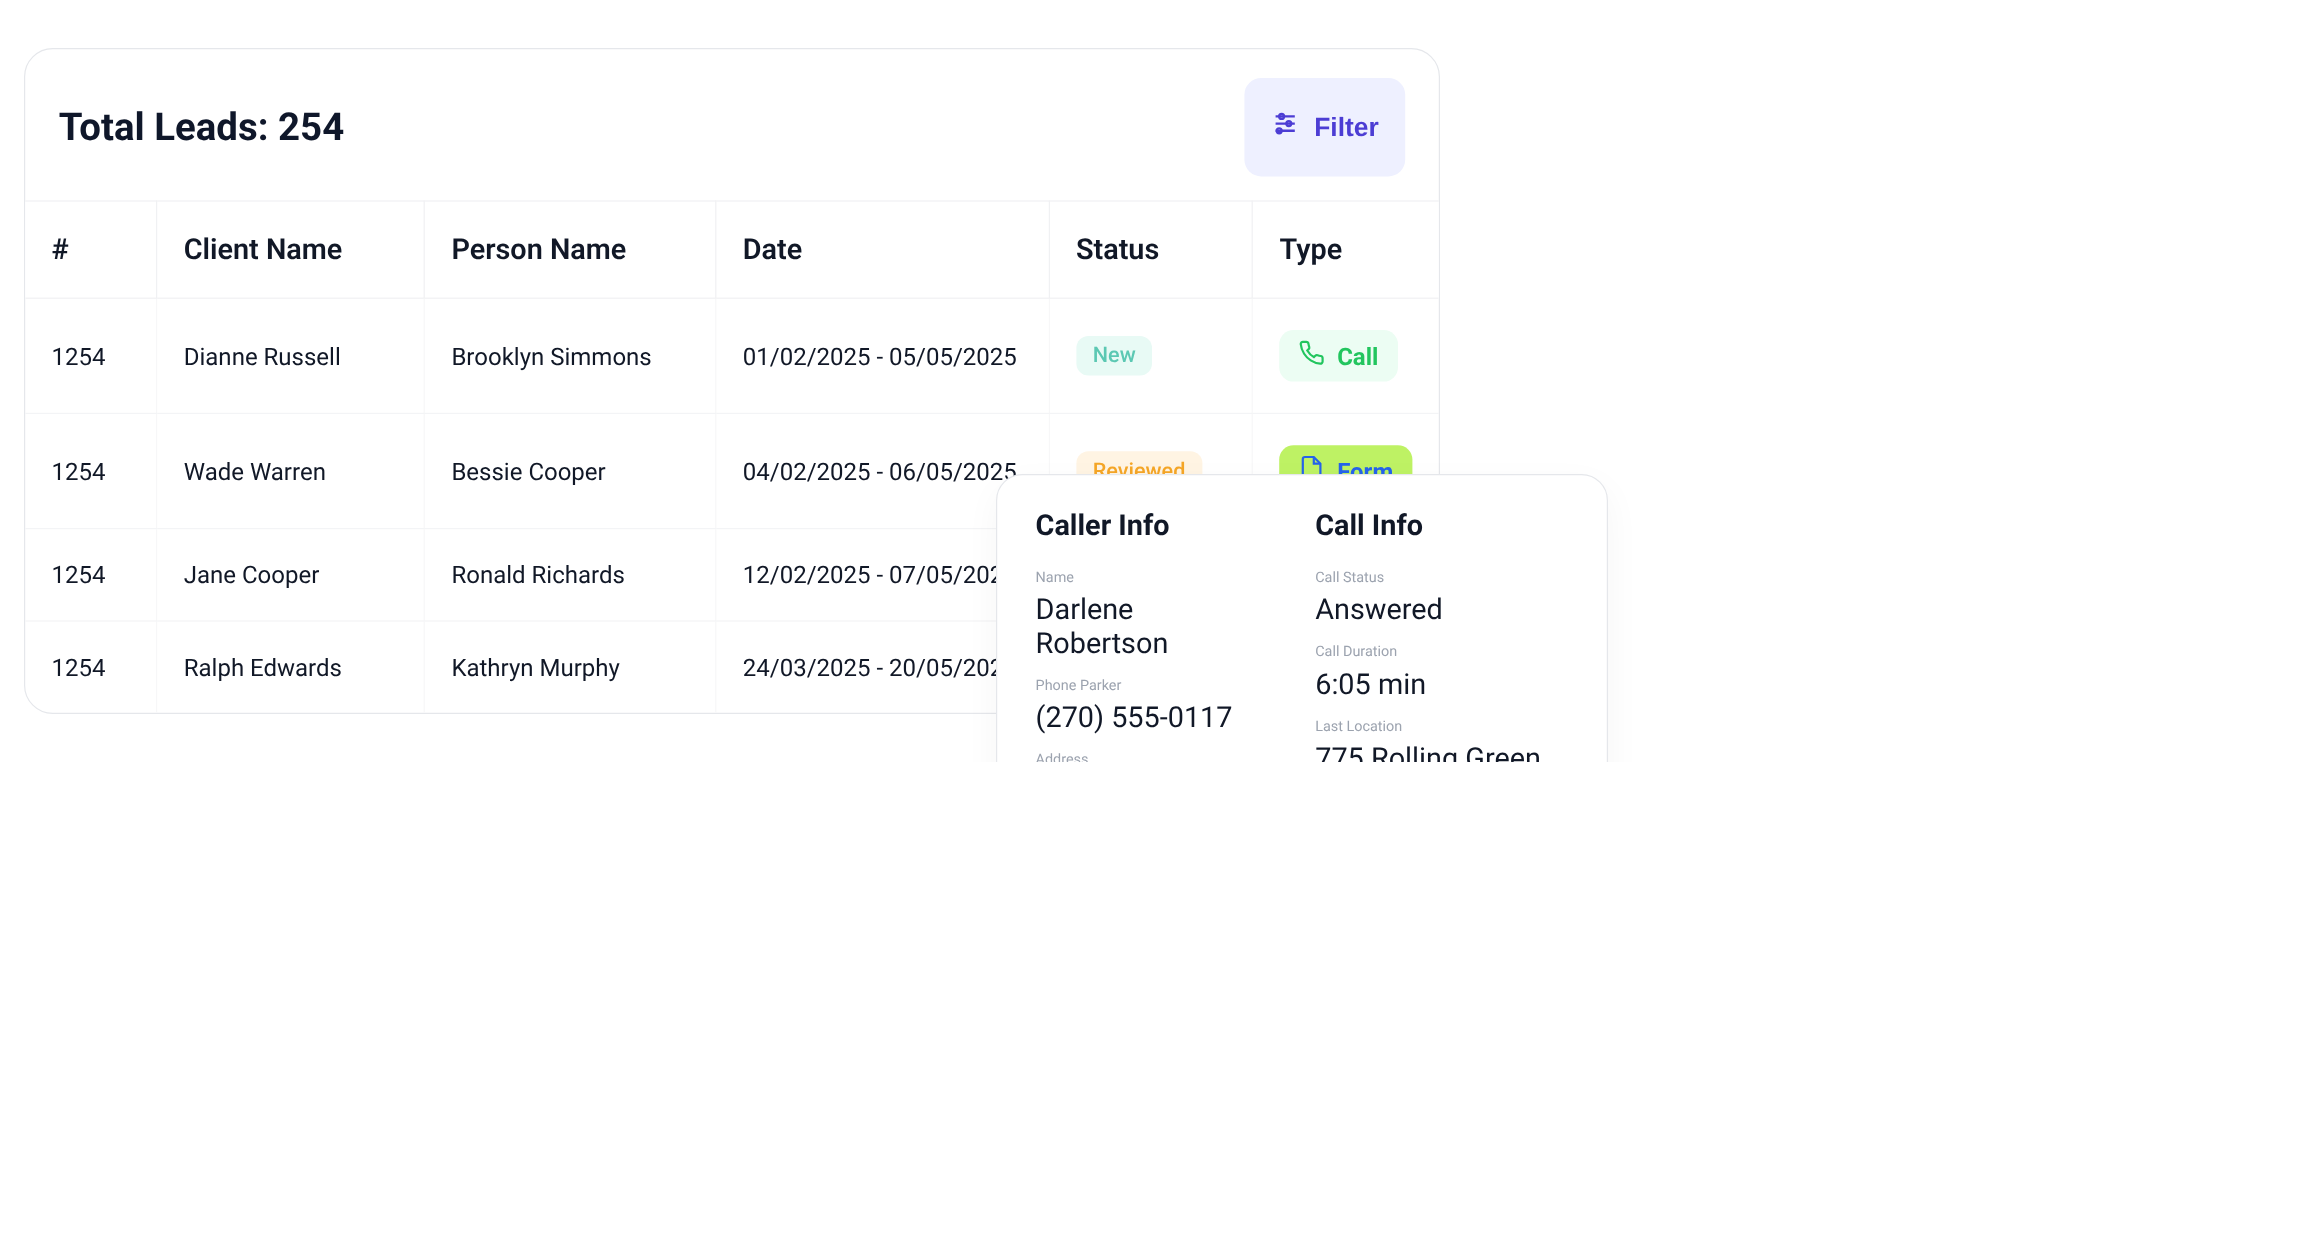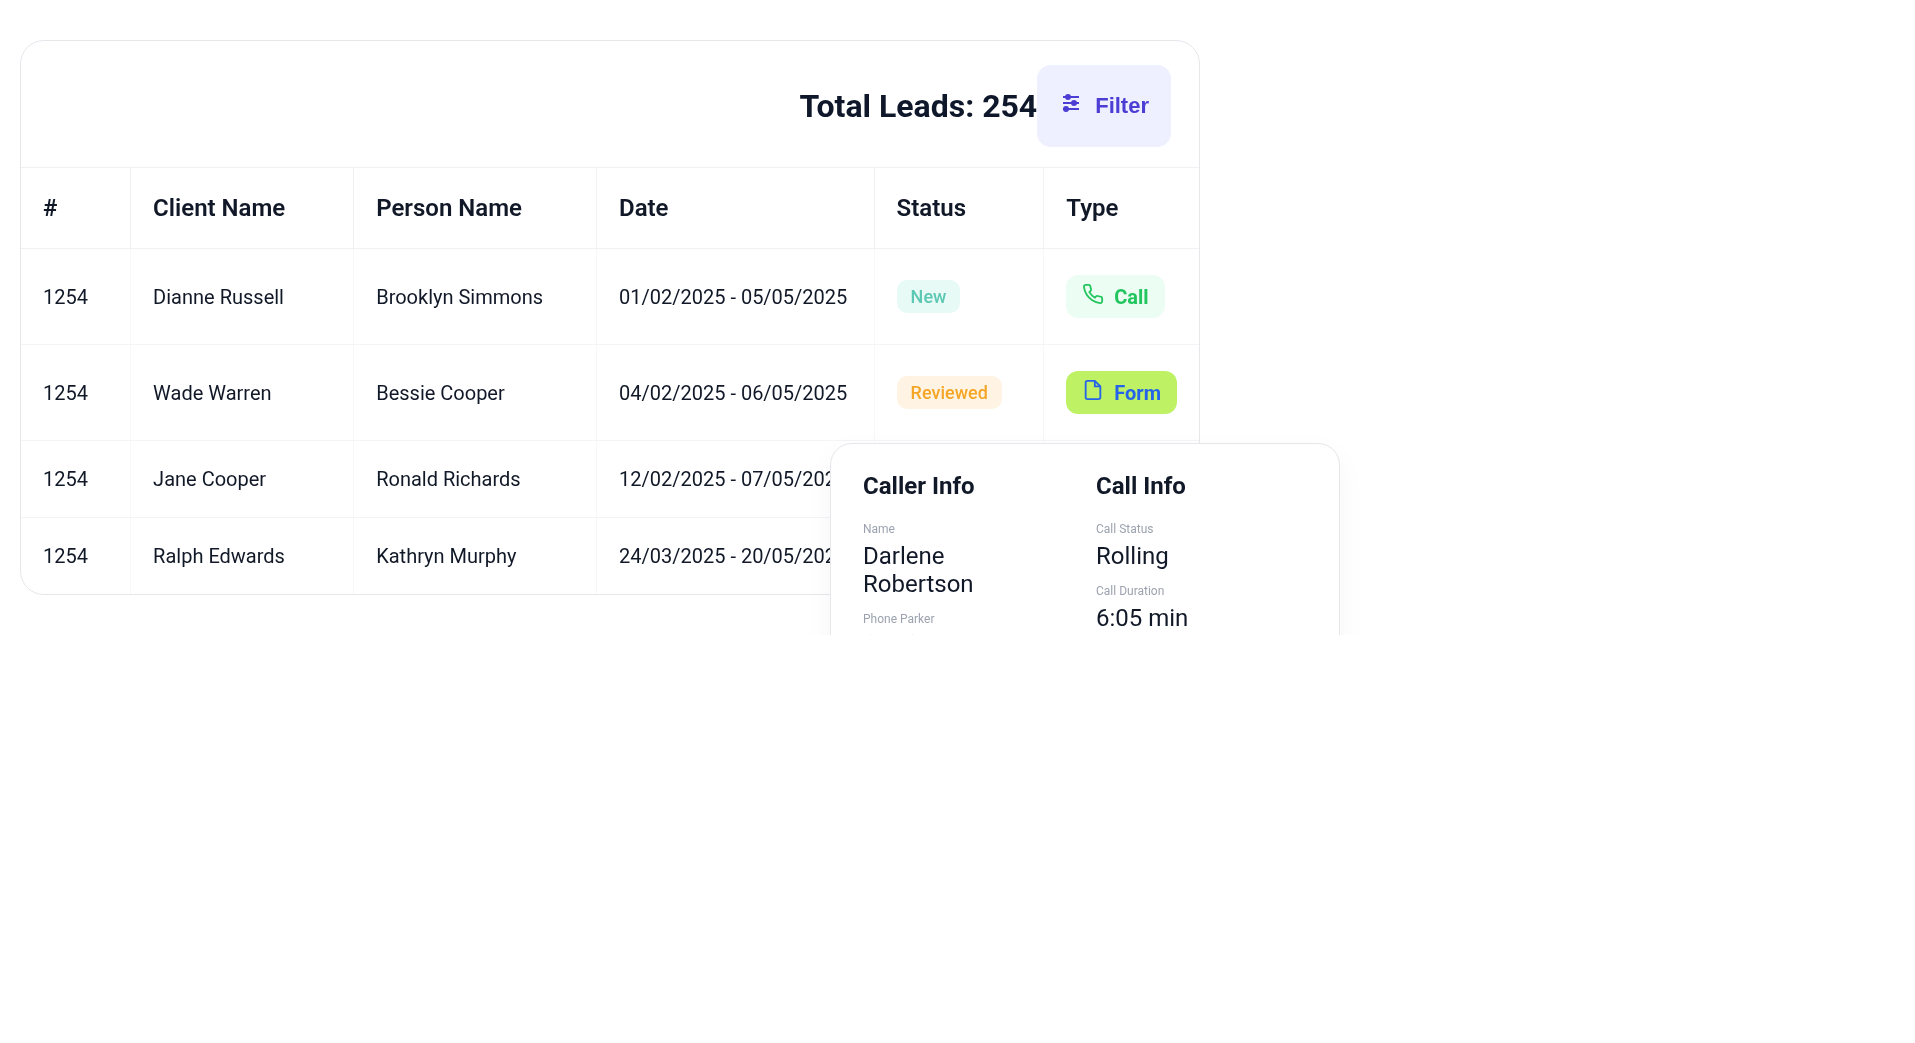--- a/index.html
+++ b/index.html
@@ -16,21 +16,21 @@
     .card {
       background: #ffffff;
       border: 1px solid #e5e7eb;
       border-radius: 24px;
       width: 1180px;
       overflow: hidden;
       position: relative;
     }
     .card-header {
       display: flex;
-      justify-content: flex-end;
+      justify-content: space-between;
       align-items: center;
       padding: 24px 28px 20px 28px;
     }
     .title {
       font-size: 32px;
       font-weight: 700;
       color: #0f172a;
     }
     .filter-btn {
       display: inline-flex;
@@ -131,21 +131,20 @@
       border: 1px solid #e5e7eb;
       border-radius: 22px;
       padding: 28px 50px 32px 32px;
       box-shadow: 0 10px 30px rgba(0,0,0,0.04);
       top: 395px;
       left: 830px;
       width: 510px;
       display: grid;
       grid-template-columns: 1fr 1fr;
       column-gap: 40px;
-      margin-top: 48px;
     }
     .popover .col-title {
       font-size: 24px;
       font-weight: 700;
       color: #111827;
       margin-bottom: 22px;
     }
     .popover .label {
       font-size: 12px;
       color: #9ca3af;
@@ -253,21 +252,21 @@
     </div>
     <div class="field">
       <div class="label">Address</div>
       <div class="value">3605 Parker Rd.</div>
     </div>
   </div>
   <div>
     <div class="col-title">Call Info</div>
     <div class="field">
       <div class="label">Call Status</div>
-      <div class="value">Rolling</div>
+      <div class="value">Answered</div>
     </div>
     <div class="field">
       <div class="label">Call Duration</div>
       <div class="value">6:05 min</div>
     </div>
     <div class="field">
       <div class="label">Last Location</div>
       <div class="value">775 Rolling Green Rd.</div>
     </div>
   </div>

